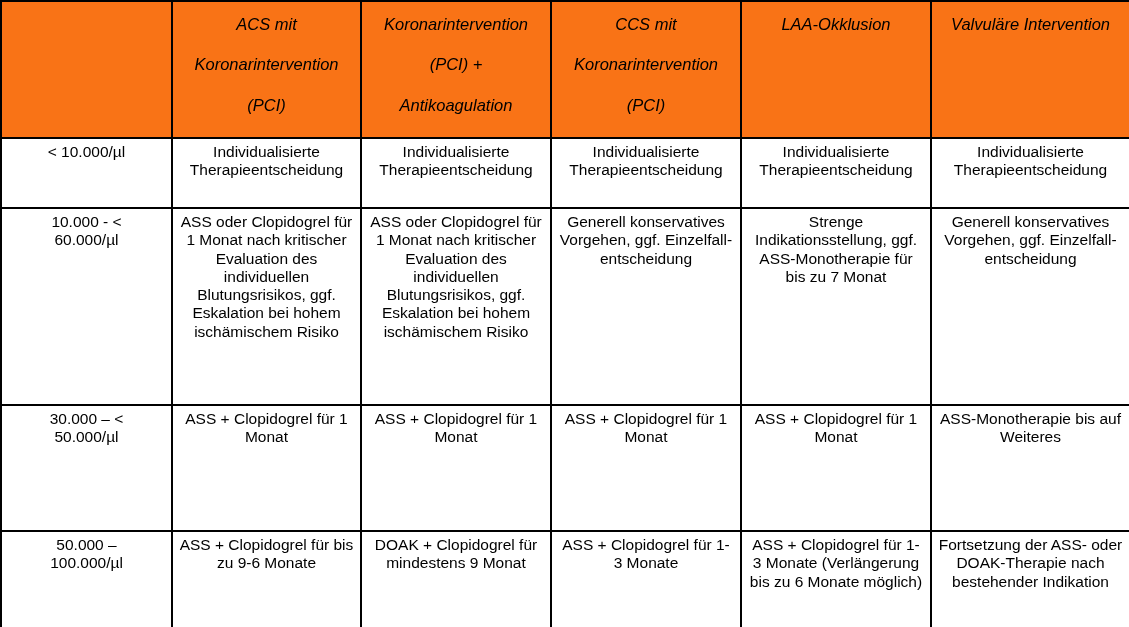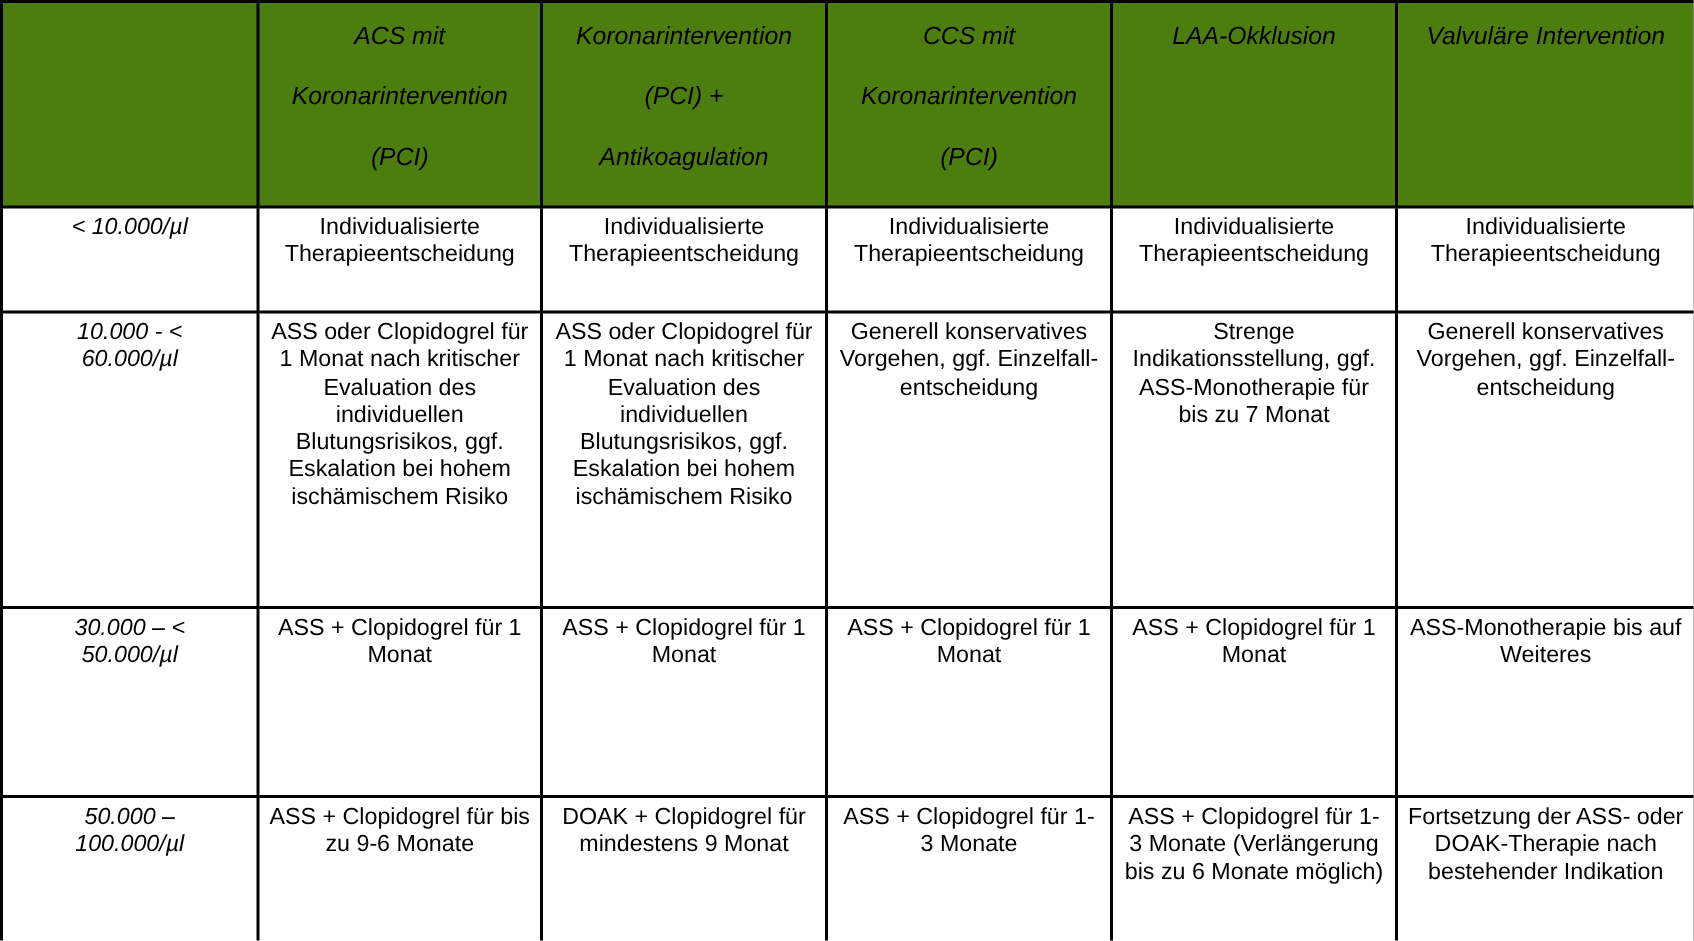--- a/index.html
+++ b/index.html
@@ -31,36 +31,35 @@
     font-size: 15.5px;
     line-height: 1.18;
     text-align: center;
     background: #ffffff;
     word-wrap: break-word;
     overflow-wrap: break-word;
   }
 
   
   tr.header-row td {
-    background: #4d7c0f;
+    background: #f97316;
     font-style: italic;
     font-size: 16.5px;
     line-height: 2.45;
     vertical-align: top;
     padding-top: 2px;
   }
   td.corner-cell {
     background: #ffffff;
     border-left: 2px solid #000000;
   }
 
   
   td.row-label {
     background: #b0aeae;
-    font-style: italic;
     font-size: 15.5px;
     line-height: 2.45;
     text-align: center;
     vertical-align: top;
     padding-top: 3px;
   }
 
   
   td.justified {
     text-align: justify;

